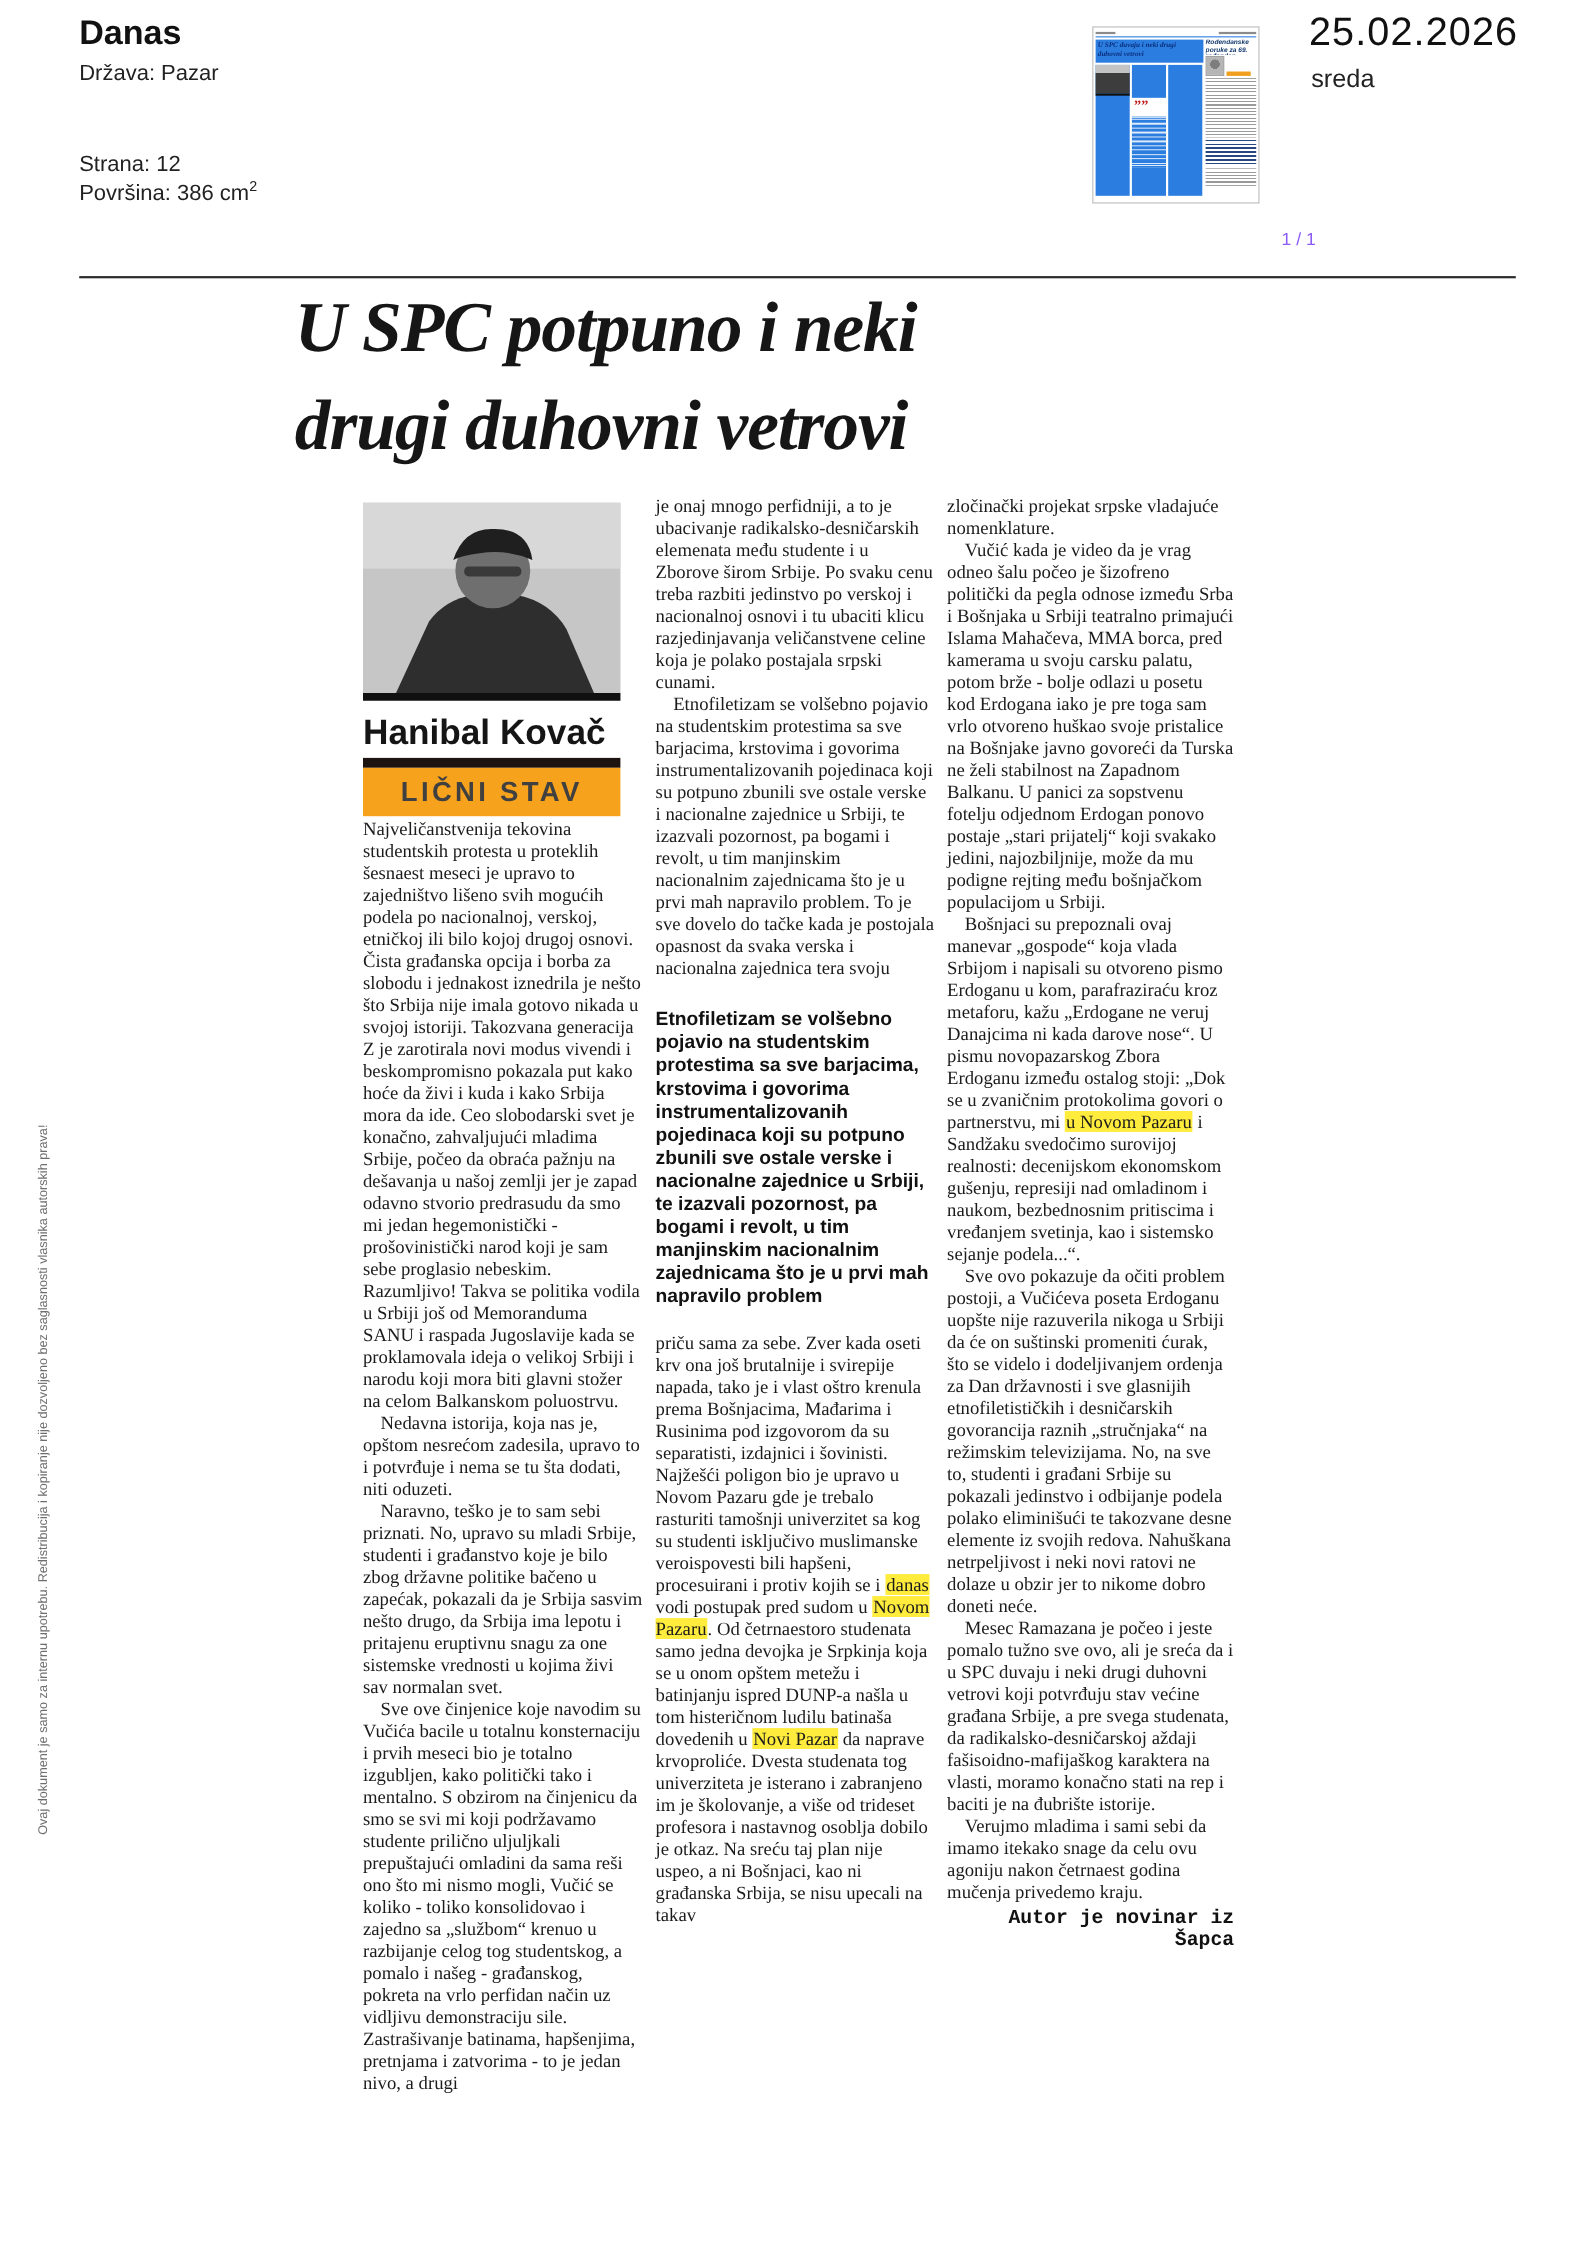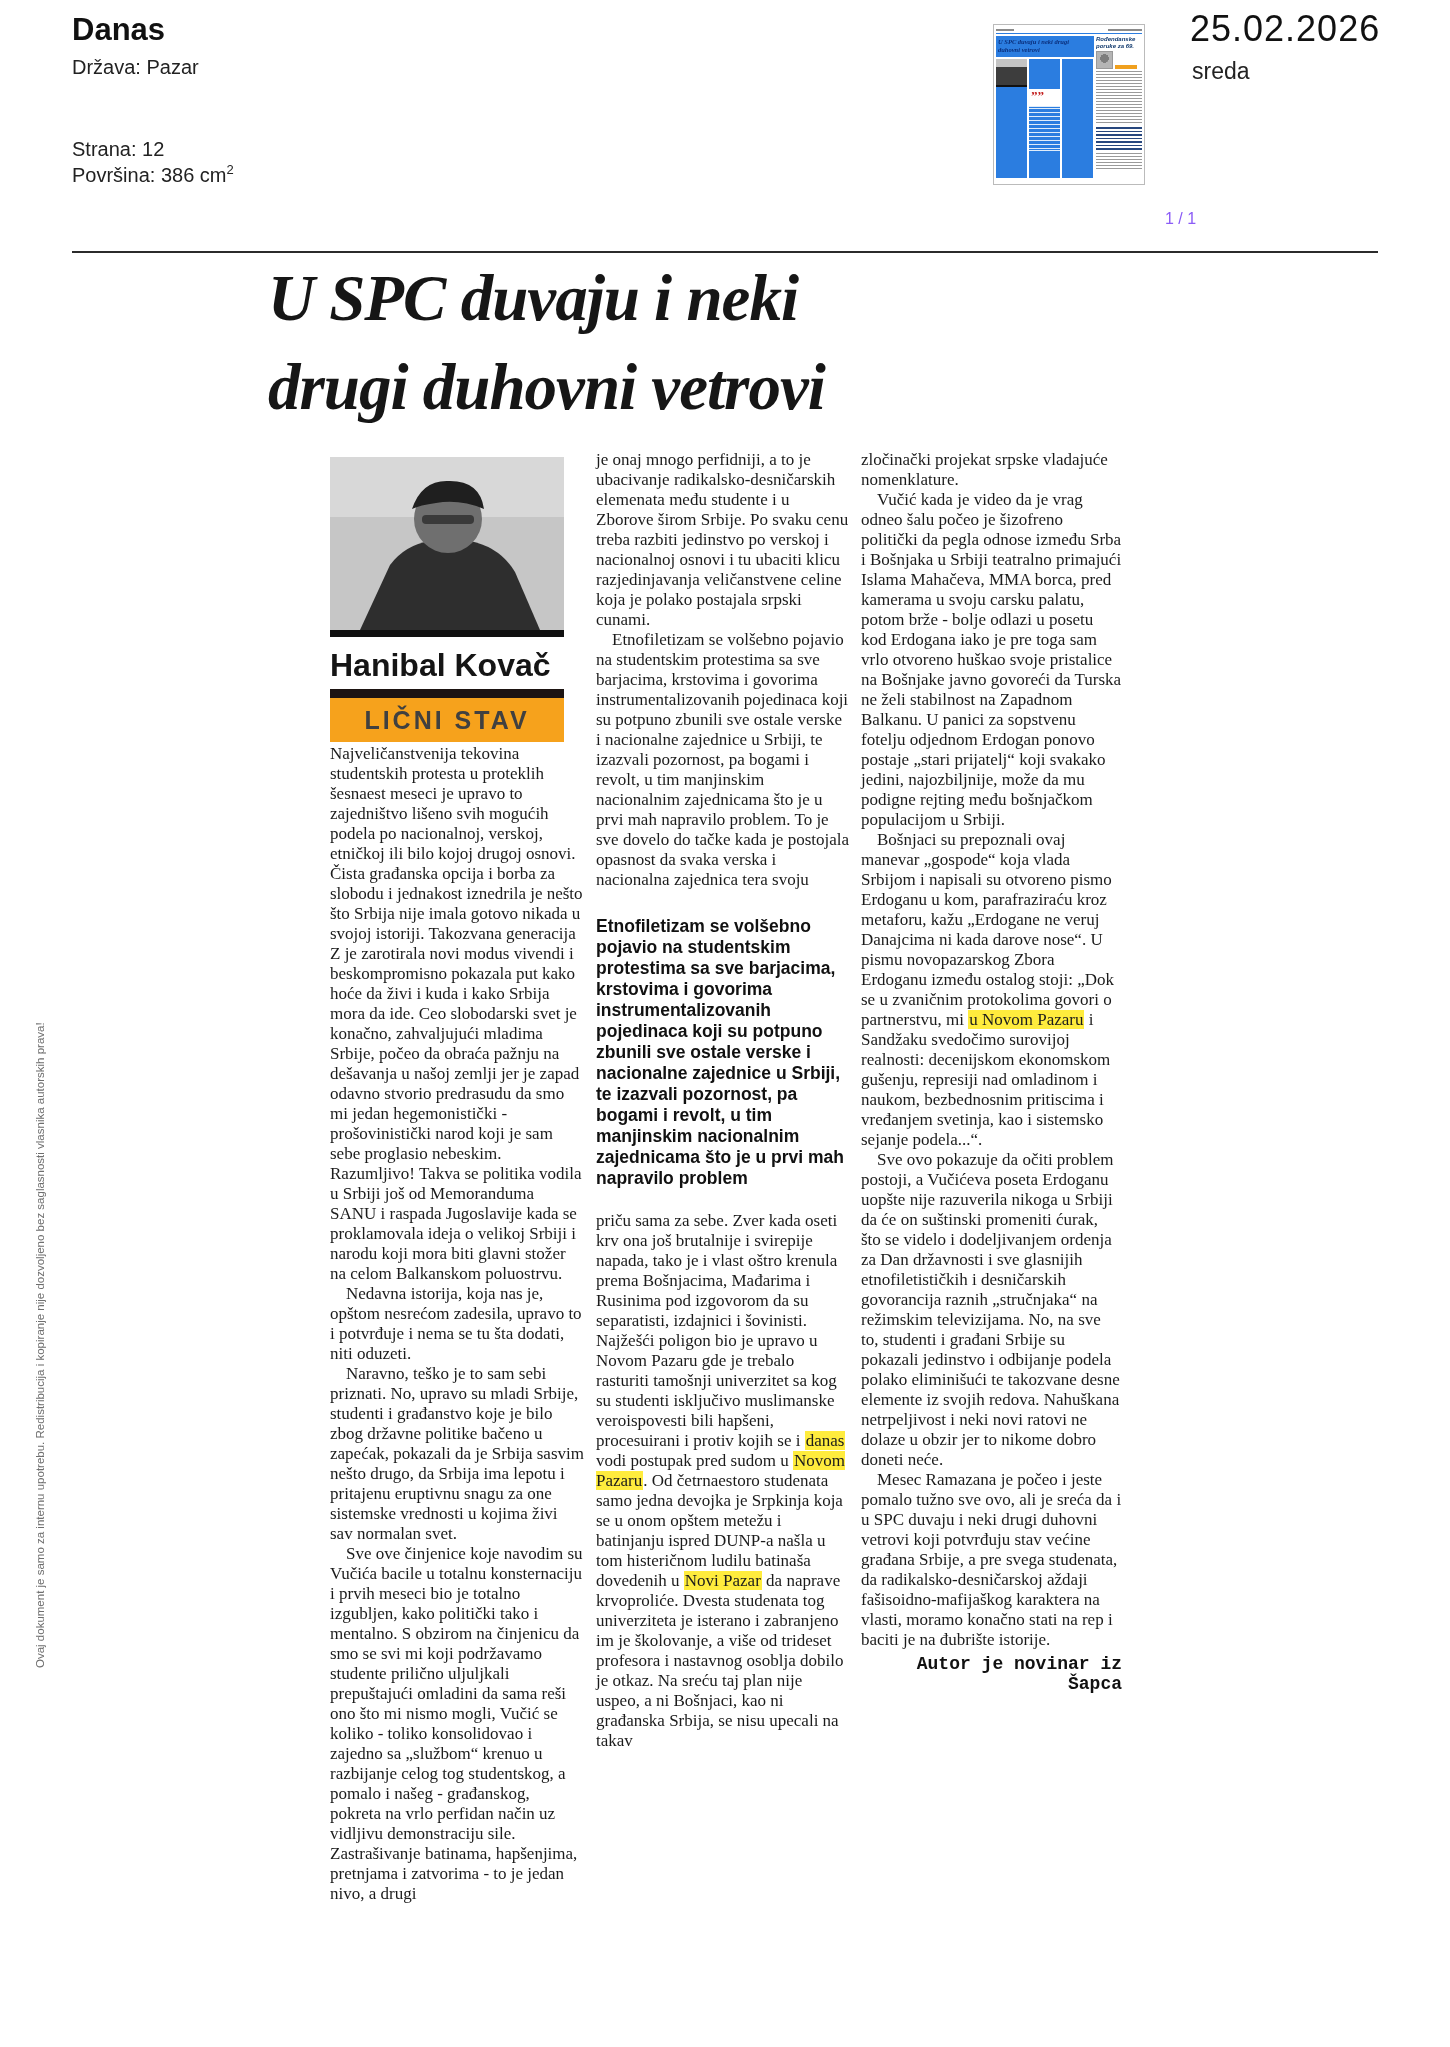--- a/index.html
+++ b/index.html
@@ -117,21 +117,21 @@
           <div class="mini-orange"></div>
         </div>
         <div class="mini-txt"></div>
         <div class="mini-dark"></div>
         <div class="mini-txt2"></div>
       </div>
     </div>
   </div>
 
   <div class="headline">
-    <div>U SPC duvaju i neki</div>
+    <div>U SPC potpuno i neki</div>
     <div>drugi duhovni vetrovi</div>
   </div>
 
   <div class="photo">
     <svg width="234" height="173" viewBox="0 0 234 173">
       <rect width="234" height="173" fill="#c6c6c6"></rect>
       <rect width="234" height="60" fill="#d8d8d8"></rect>
       <path d="M30 173 L60 108 Q75 88 100 84 L140 84 Q170 90 185 115 L210 173 Z" fill="#2e2e2e"></path>
       <circle cx="118" cy="62" r="34" fill="#6f6f6f"></circle>
       <path d="M82 52 Q92 22 120 24 Q150 24 154 52 Q130 42 106 46 Q90 48 82 52 Z" fill="#1f1f1f"></path>
@@ -159,18 +159,19 @@
       <p class="para ind">Etnofiletizam se volšebno pojavio na studentskim protestima sa sve barjacima, krstovima i govorima instrumentalizovanih pojedinaca koji su potpuno zbunili sve ostale verske i nacionalne zajednice u Srbiji, te izazvali pozornost, pa bogami i revolt, u tim manjinskim nacionalnim zajednicama što je u prvi mah napravilo problem. To je sve dovelo do tačke kada je postojala opasnost da svaka verska i nacionalna zajednica tera svoju</p>
       <div class="pullquote">Etnofiletizam se volšebno pojavio na studentskim protestima sa sve barjacima, krstovima i govorima instrumentalizovanih pojedinaca koji su potpuno zbunili sve ostale verske i nacionalne zajednice u Srbiji, te izazvali pozornost, pa bogami i revolt, u tim manjinskim nacionalnim zajednicama što je u prvi mah napravilo problem</div>
       <p class="para">priču sama za sebe. Zver kada oseti krv ona još brutalnije i svirepije napada, tako je i vlast oštro krenula prema Bošnjacima, Mađarima i Rusinima pod izgovorom da su separatisti, izdajnici i šovinisti. Najžešći poligon bio je upravo u Novom Pazaru gde je trebalo rasturiti tamošnji univerzitet sa kog su studenti isključivo muslimanske veroispovesti bili hapšeni, procesuirani i protiv kojih se i <mark class="hl">danas</mark> vodi postupak pred sudom u <mark class="hl">Novom Pazaru</mark>. Od četrnaestoro studenata samo jedna devojka je Srpkinja koja se u onom opštem metežu i batinjanju ispred DUNP-a našla u tom histeričnom ludilu batinaša dovedenih u <mark class="hl">Novi Pazar</mark> da naprave krvoproliće. Dvesta studenata tog univerziteta je isterano i zabranjeno im je školovanje, a više od trideset profesora i nastavnog osoblja dobilo je otkaz. Na sreću taj plan nije uspeo, a ni Bošnjaci, kao ni građanska Srbija, se nisu upecali na takav</p>
     </div>
   <div id="col3" class="bodycol">
       <p class="para">zločinački projekat srpske vladajuće nomenklature.</p>
       <p class="para ind">Vučić kada je video da je vrag odneo šalu počeo je šizofreno politički da pegla odnose između Srba i Bošnjaka u Srbiji teatralno primajući Islama Mahačeva, MMA borca, pred kamerama u svoju carsku palatu, potom brže - bolje odlazi u posetu kod Erdogana iako je pre toga sam vrlo otvoreno huškao svoje pristalice na Bošnjake javno govoreći da Turska ne želi stabilnost na Zapadnom Balkanu. U panici za sopstvenu fotelju odjednom Erdogan ponovo postaje „stari prijatelj“ koji svakako jedini, najozbiljnije, može da mu podigne rejting među bošnjačkom populacijom u Srbiji.</p>
       <p class="para ind">Bošnjaci su prepoznali ovaj manevar „gospode“ koja vlada Srbijom i napisali su otvoreno pismo Erdoganu u kom, parafraziraću kroz metaforu, kažu „Erdogane ne veruj Danajcima ni kada darove nose“. U pismu novopazarskog Zbora Erdoganu između ostalog stoji: „Dok se u zvaničnim protokolima govori o partnerstvu, mi <mark class="hl">u Novom Pazaru</mark> i Sandžaku svedočimo surovijoj realnosti: decenijskom ekonomskom gušenju, represiji nad omladinom i naukom, bezbednosnim pritiscima i vređanjem svetinja, kao i sistemsko sejanje podela...“.</p>
       <p class="para ind">Sve ovo pokazuje da očiti problem postoji, a Vučićeva poseta Erdoganu uopšte nije razuverila nikoga u Srbiji da će on suštinski promeniti ćurak, što se videlo i dodeljivanjem ordenja za Dan državnosti i sve glasnijih etnofiletističkih i desničarskih govorancija raznih „stručnjaka“ na režimskim televizijama. No, na sve to, studenti i građani Srbije su pokazali jedinstvo i odbijanje podela polako eliminišući te takozvane desne elemente iz svojih redova. Nahuškana netrpeljivost i neki novi ratovi ne dolaze u obzir jer to nikome dobro doneti neće.</p>
       <p class="para ind">Mesec Ramazana je počeo i jeste pomalo tužno sve ovo, ali je sreća da i u SPC duvaju i neki drugi duhovni vetrovi koji potvrđuju stav većine građana Srbije, a pre svega studenata, da radikalsko-desničarskoj aždaji fašisoidno-mafijaškog karaktera na vlasti, moramo konačno stati na rep i baciti je na đubrište istorije.</p>
+      <p class="para ind">Verujmo mladima i sami sebi da imamo itekako snage da celu ovu agoniju nakon četrnaest godina mučenja privedemo kraju.</p>
       <p class="signoff">Autor je novinar iz Šapca</p>
     </div>
 
   <div class="sidenote">Ovaj dokument je samo za internu upotrebu. Redistribucija i kopiranje nije dozvoljeno bez saglasnosti vlasnika autorskih prava!</div>
 
 </div>
 
 </body></html>

